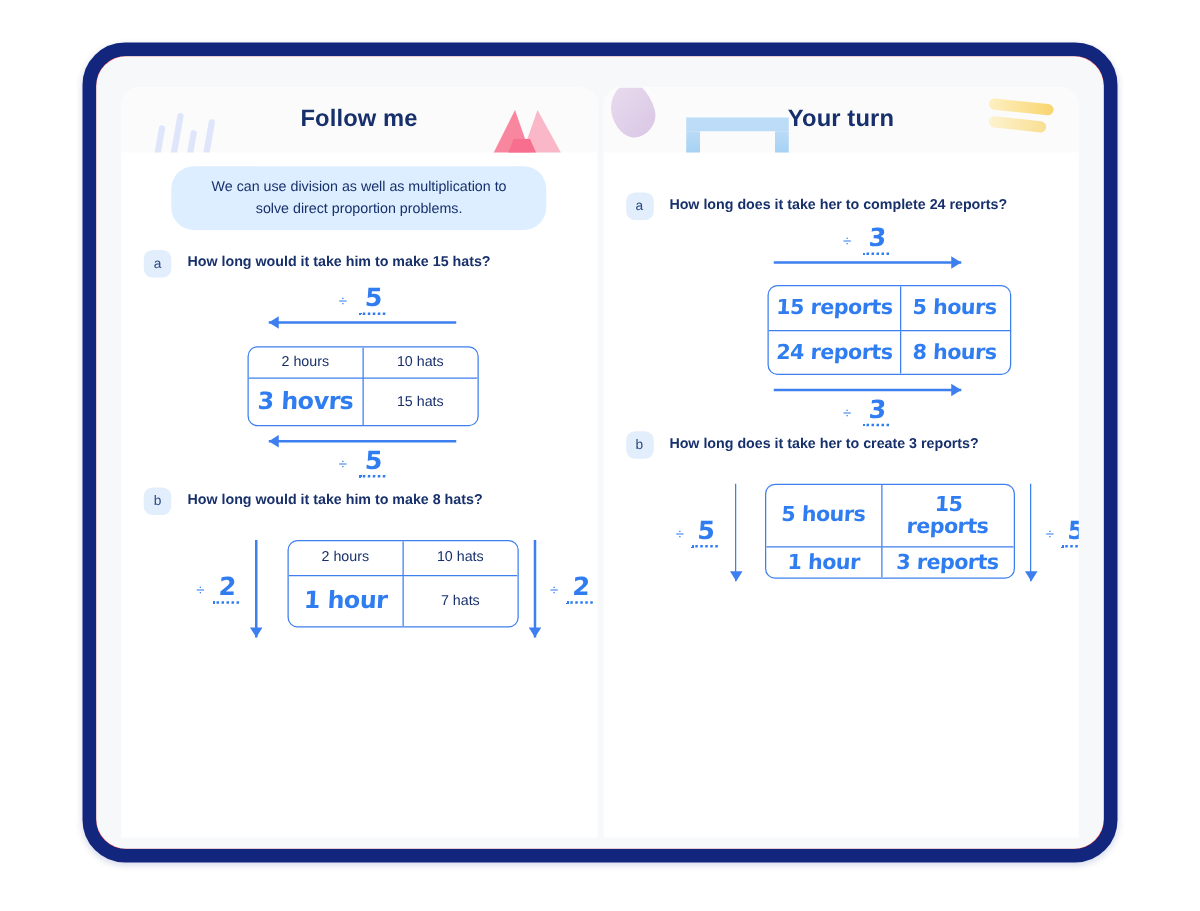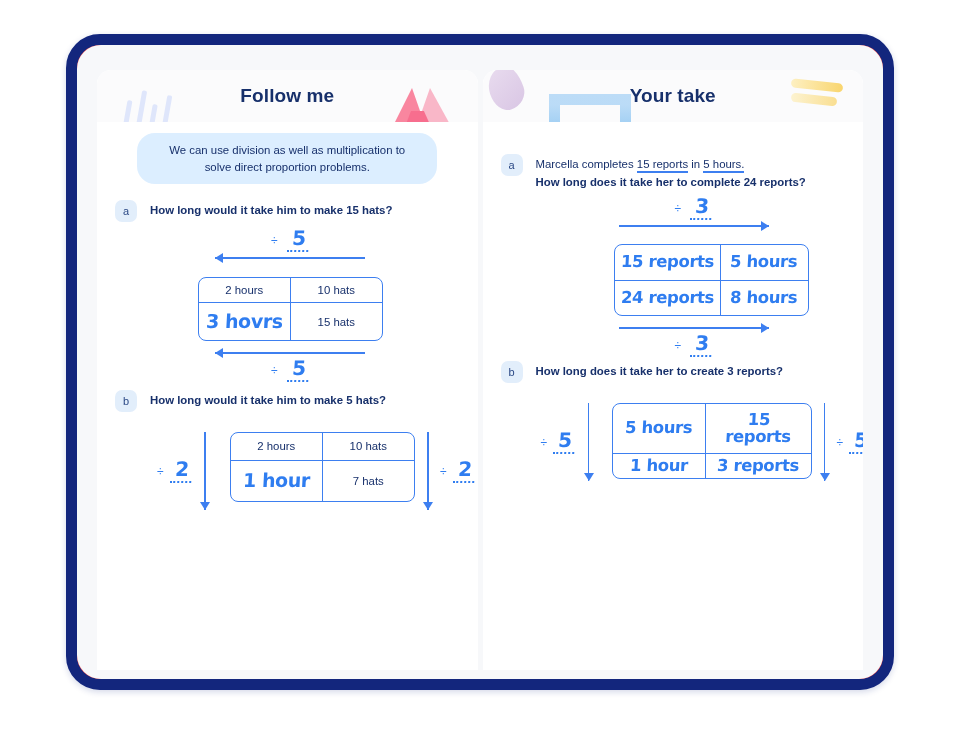--- a/index.html
+++ b/index.html
@@ -367,21 +367,21 @@
           <div class="h-arrow left">
             <span class="bar"></span>
                   <span class="head"></span>
           </div>
         </div>
       </div>
 
       <div class="q-row" style="margin-top:2px;">
         <div class="q-badge">b</div>
         <div class="q-text">
-          <span class="l2">How long would it take him to make 5 hats?</span>
+          <span class="l2">How long would it take him to make 8 hats?</span>
         </div>
       </div>
 
       <div class="prop-block" style="height:120px; margin-top:12px;">
 
         <div class="v-annot" style="left:42px; top:8px;">
           <div class="v-label">
             <span>÷</span>
             <span class="opnum">2</span>
           </div>
@@ -416,33 +416,32 @@
         </div>
       </div>
 
     </div>
   </div>
 
   <div class="panel">
     <div class="panel-header">
       <div class="deco deco-petal"></div>
       <div class="deco deco-arch"></div>
-      <div class="panel-title">Your take</div>
+      <div class="panel-title">Your turn</div>
       <div class="deco deco-slash">
         <i></i>
               <i></i>
       </div>
     </div>
 
     <div class="panel-body">
 
       <div class="q-row" style="margin-top:32px;">
         <div class="q-badge">a</div>
         <div class="q-text">
-          <span><span>Marcella completes </span><u class="blue">15 reports</u><span> in </span><u class="blue">5 hours.</u></span>
           <span class="l2">How long does it take her to complete 24 reports?</span>
         </div>
       </div>
 
       <div class="prop-block" style="height:165px; margin-top:4px;">
 
         <div class="h-annot" style="left:108px; top:0;">
           <div class="h-label">
             <span>÷</span>
             <span class="opnum">3</span>

